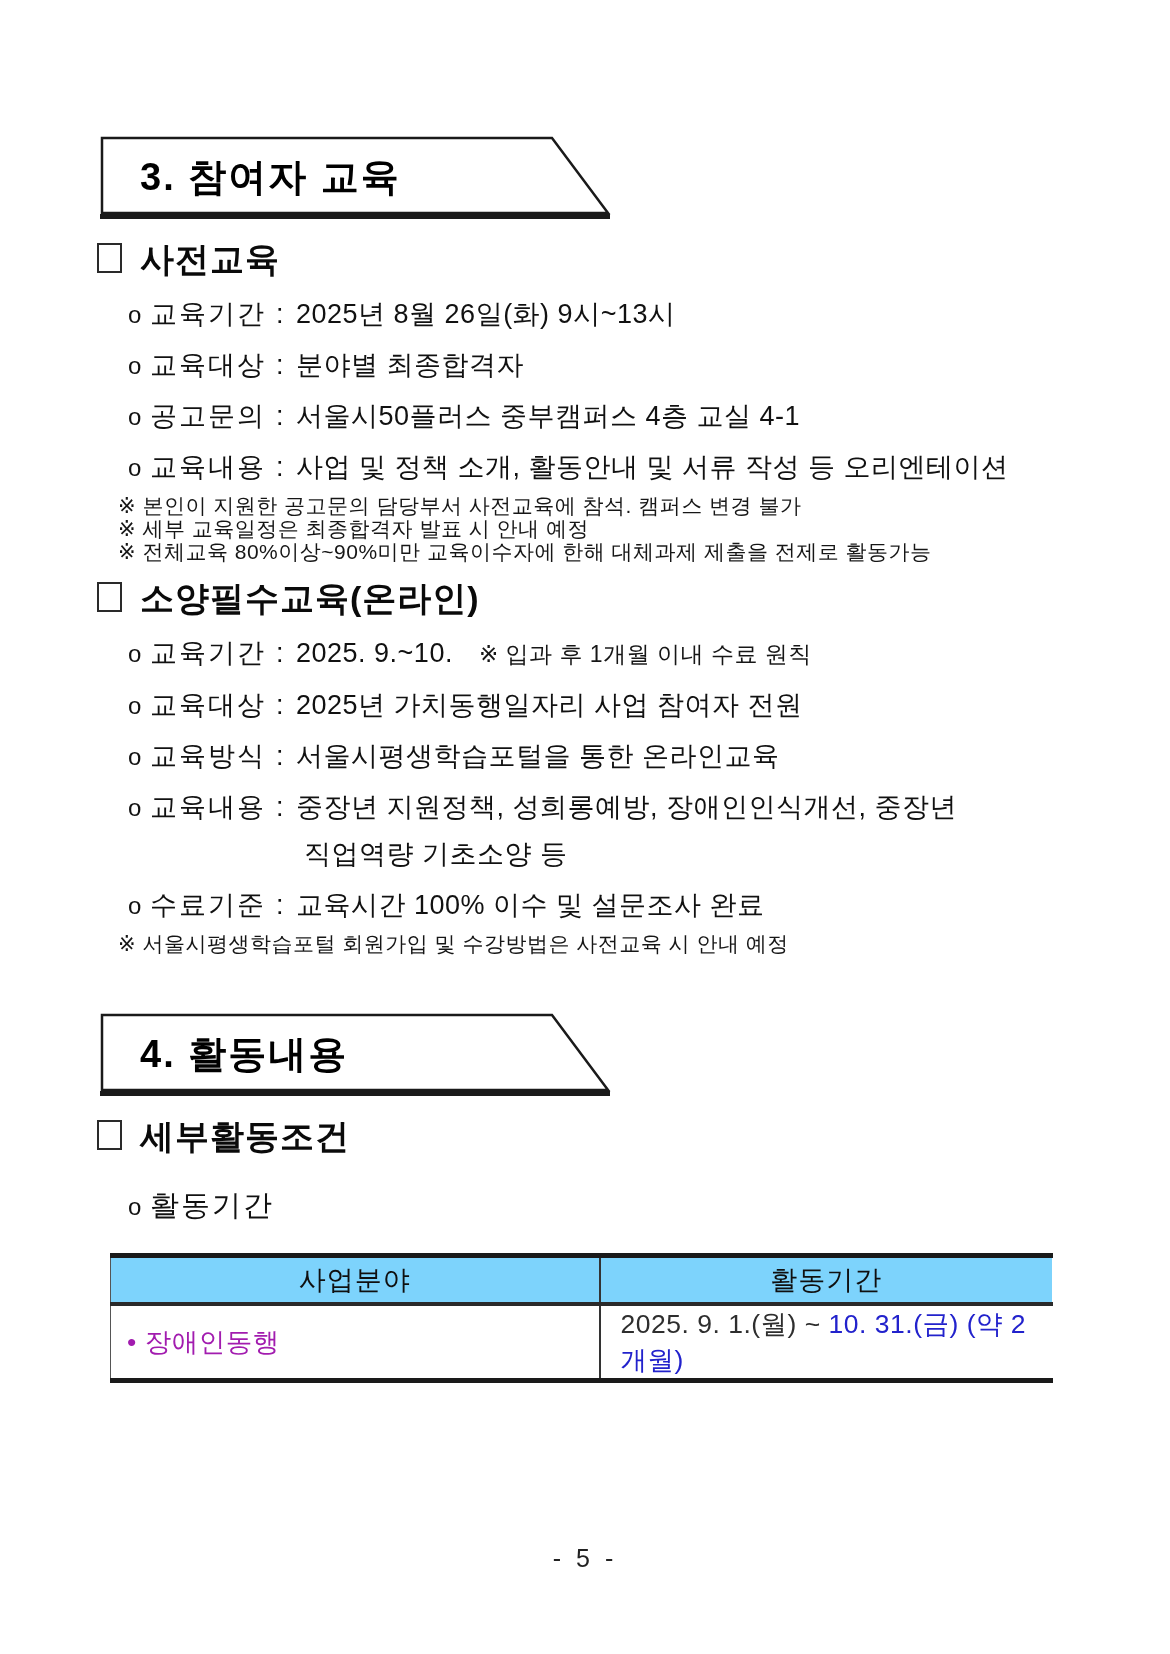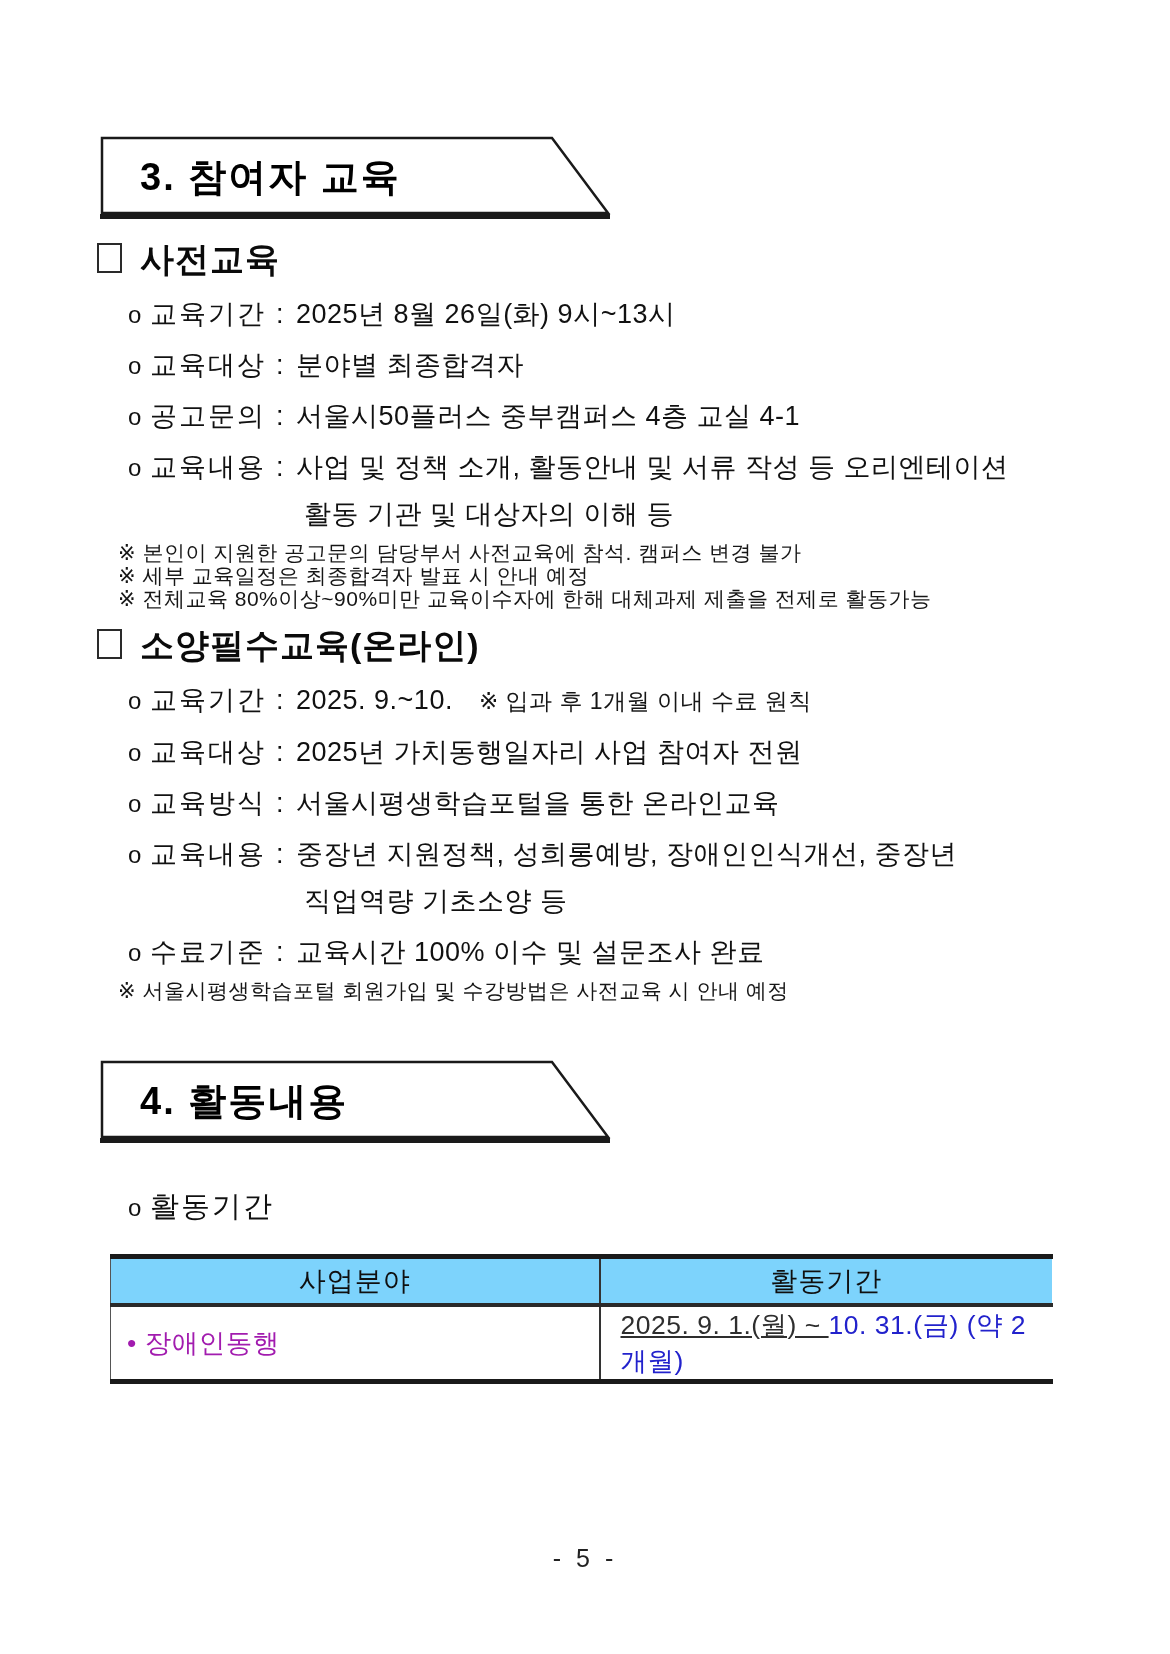--- a/index.html
+++ b/index.html
@@ -62,21 +62,21 @@
     border-top:5px solid #1a1a1a; border-bottom:4px solid #2a2a2a;
   }
   td {
     font-size:26.5px; height:58px; letter-spacing:0.5px; color:#222;
     border-bottom:5px solid #1a1a1a; text-align:left; vertical-align:middle;
   }
   th + th, td + td { border-left:2px solid #333; }
   td.cell-field { padding-left:16px; color:#a21caf; }
   td.cell-period { padding-left:20px; }
   table { border-left:1px solid #555; border-right:1px solid #fff; }
-  .period-prefix { color:#2e2e2e;text-decoration:underline; }
+  .period-prefix { color:#2e2e2e; }
   .period-highlight { color:#2222cc; }
 
   
   .footer {
     position:absolute; left:0; top:1544px; width:100%;
     text-align:center; font-size:25px; letter-spacing:4px; color:#222;
   }
 </style>
 </head>
 <body>
@@ -103,21 +103,20 @@
     </div>
     <div class="item">
       <span class="bullet">o</span><span class="ilabel">교육대상</span><span class="colon">:</span><span class="ivalue">분야별 최종합격자</span>
     </div>
     <div class="item">
       <span class="bullet">o</span><span class="ilabel">공고문의</span><span class="colon">:</span><span class="ivalue">서울시50플러스 중부캠퍼스 4층 교실 4-1</span>
     </div>
     <div class="item">
       <span class="bullet">o</span><span class="ilabel">교육내용</span><span class="colon">:</span><span class="ivalue">사업 및 정책 소개, 활동안내 및 서류 작성 등 오리엔테이션</span>
     </div>
-    <div class="cont">활동 기관 및 대상자의 이해 등</div>
   </div>
 
   <div class="notes">
     <div class="note">※ 본인이 지원한 공고문의 담당부서 사전교육에 참석. 캠퍼스 변경 불가</div>
     <div class="note">※ 세부 교육일정은 최종합격자 발표 시 안내 예정</div>
     <div class="note">※ 전체교육 80%이상~90%미만 교육이수자에 한해 대체과제 제출을 전제로 활동가능</div>
   </div>
 
   <div class="heading-gap"></div>
 
@@ -151,20 +150,23 @@
   <div class="banner banner4">
     <svg width="512" height="86" viewBox="0 0 512 86">
       <polygon points="2,2 452,2 508,77 2,77" fill="#ffffff" stroke="#1a1a1a" stroke-width="2.5"></polygon>
       <rect x="0" y="78" width="510" height="5" fill="#1a1a1a"></rect>
     </svg>
     <span class="banner-title">4. 활동내용</span>
   </div>
 
   <div class="gap-after-banner"></div>
 
+  <div class="subheading">
+    <span class="sq"></span><span>세부활동조건</span>
+  </div>
 
   <div class="sub-item">
     <span class="bullet">o</span><span class="ilabel">활동기간</span>
   </div>
 
   <div class="tbl-wrap">
     <table>
       <colgroup>
           <col class="c1">
           <col class="c2">

